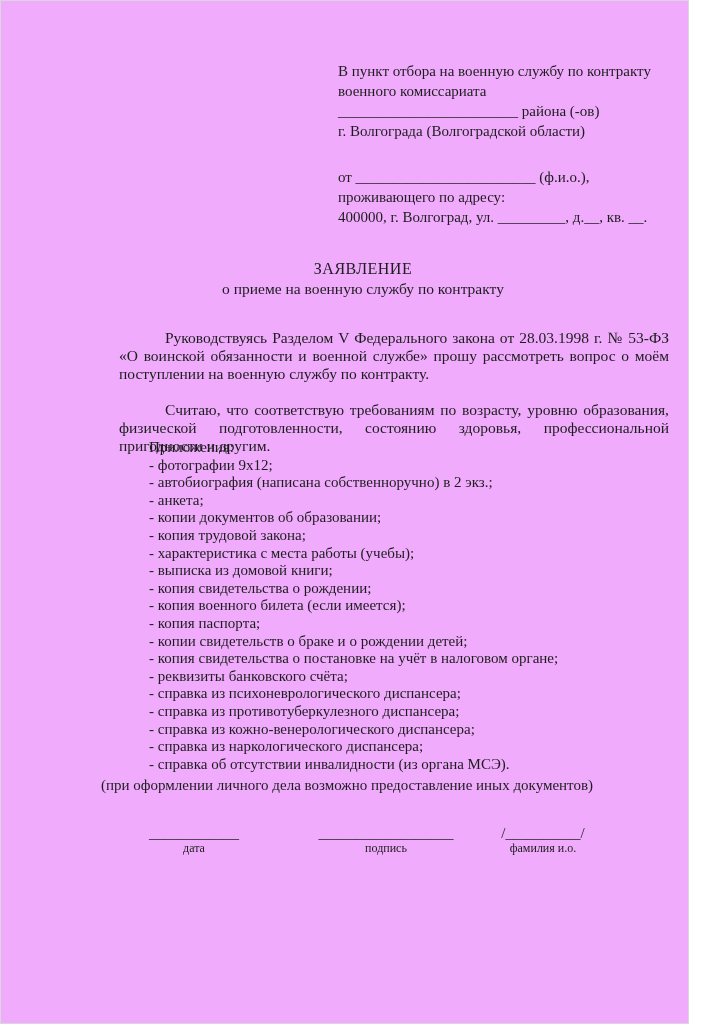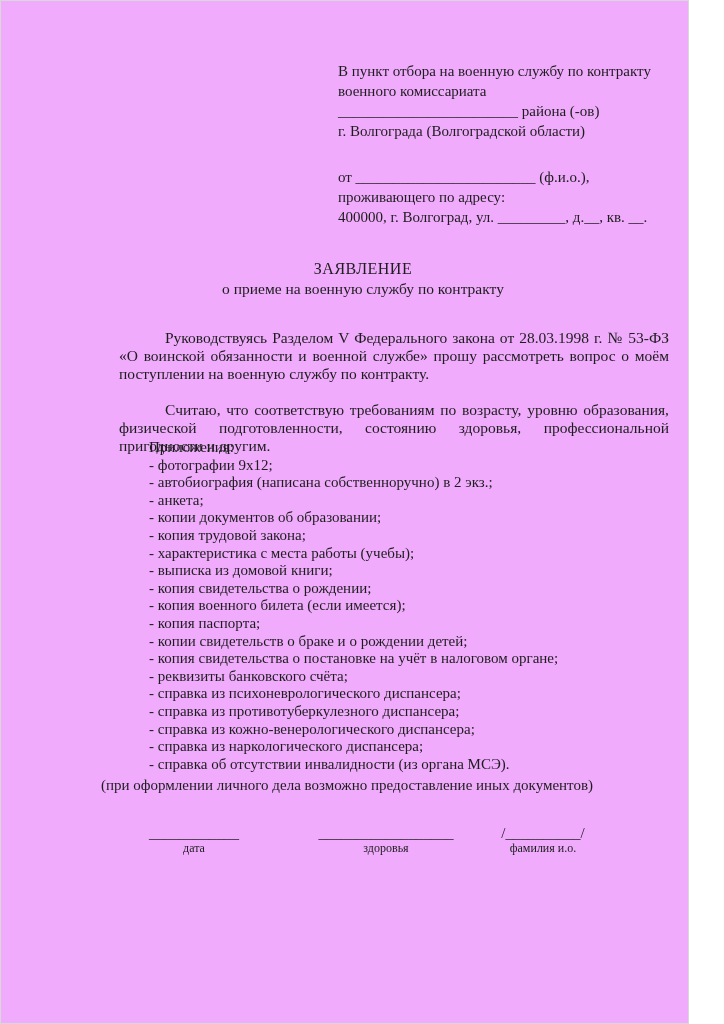--- a/index.html
+++ b/index.html
@@ -157,21 +157,21 @@
 
   <div class="note-block">(при оформлении личного дела возможно предоставление иных документов)</div>
 
   <div class="sig-col sig-date">
     <span>____________</span>
     <span class="sig-label">дата</span>
   </div>
 
   <div class="sig-col sig-sign">
     <span>__________________</span>
-    <span class="sig-label">здоровья</span>
+    <span class="sig-label">подпись</span>
   </div>
 
   <div class="sig-col sig-surname">
     <span>/__________/</span>
     <span class="sig-label">фамилия и.о.</span>
   </div>
 
 </div>
 
 </body></html>

